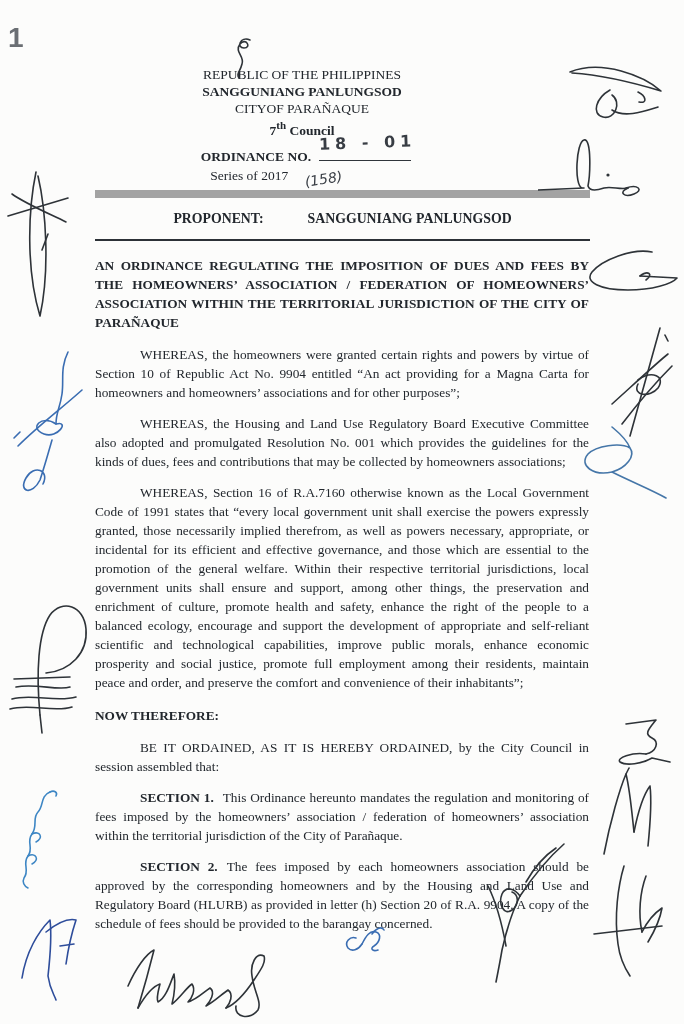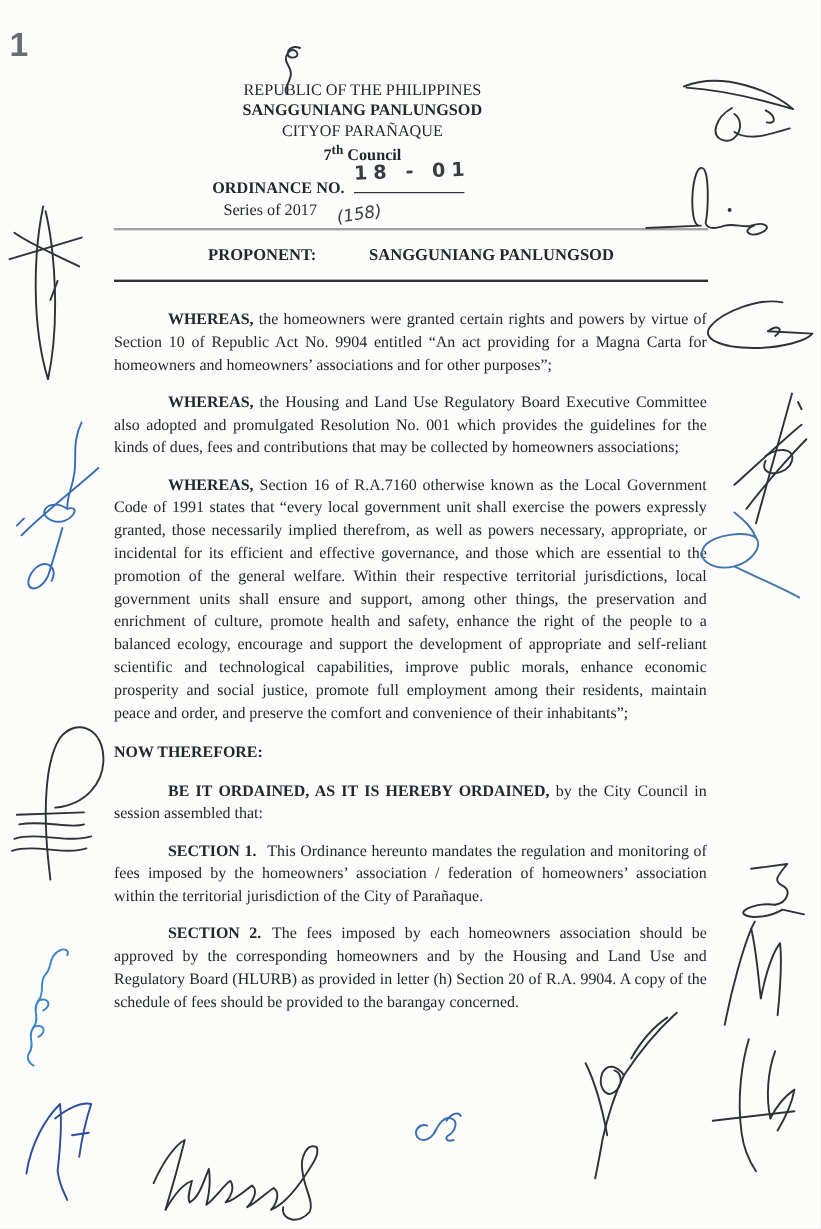--- a/index.html
+++ b/index.html
@@ -10,50 +10,50 @@
   }
   .page-number{
     position:absolute;left:8px;top:22px;
     font-family:"Liberation Sans", sans-serif;font-weight:bold;
     font-size:28px;color:var(--page-number-gray,#6a6e73);
   }
   
   .header-center{position:absolute;left:0;top:66px;width:604px;text-align:center;line-height:17px;font-size:13.5px;}
   .hdr-bold{font-weight:bold;}
   .header-center sup{font-size:11px;}
-  .ordinance-block{position:absolute;left:0;top:146px;width:564px;text-align:center;font-size:13.5px;}
+  .ordinance-block{position:absolute;left:0;top:146px;width:564px;text-align:center;font-size:13.5px;padding-left:24px;}
   .ord-row{display:inline-block;white-space:nowrap;}
   .ord-label{font-weight:bold;}
   .ord-line{
     display:inline-block;width:92px;border-bottom:1.6px solid #30353b;
     position:relative;vertical-align:baseline;height:14px;margin-left:8px;
   }
   .hw{font-family:"DejaVu Sans", sans-serif;color:#383d44;}
   .hw-number{
     position:absolute;left:0;top:-13px;font-size:16px;font-weight:600;
     letter-spacing:5px;transform:rotate(-2deg);white-space:nowrap;
   }
   .series-row{margin-top:2px;transform:translateX(-30px);white-space:nowrap;}
   .hw-series{
     display:inline-block;font-size:14px;margin-left:16px;
     transform:rotate(-9deg) translateY(4px);font-style:italic;
   }
   
   .proponent-box{
     position:absolute;left:95px;top:190px;width:495px;
-    border-top:2px solid #a3a3a3;border-bottom:2px solid #2c3137;
+    border-top:8px solid #a3a3a3;border-bottom:2px solid #2c3137;
     padding:13px 0 12px 0;
     display:flex;justify-content:center;gap:44px;
     font-weight:bold;font-size:13.8px;
   }
   
   .body-copy{position:absolute;left:95px;top:256px;width:494px;font-size:13.3px;line-height:19px;text-align:justify;}
   .doc-title{font-weight:bold;margin:0 0 13px 0;}
   .para{margin:0 0 12px 0;text-indent:45px;}
-  .lead{font-weight:bold;}
+  .lead{font-weight:normal;}
   .centered-head{font-weight:bold;text-align:left;text-indent:0;margin:14px 0 13px 0;}
   .sec-lead{font-weight:bold;margin-right:9px;}
   
   .sig{position:absolute;}
   .sig path{fill:none;stroke:currentColor;stroke-width:1.6;stroke-linecap:round;stroke-linejoin:round;}
   .ink-dark{color:var(--ink-dark,#2e3338);}
   .ink-blue{color:var(--ink-blue,#3a6db2);}
   .ink-steel{color:var(--ink-steel,#4576a8);}
   .ink-lightblue{color:var(--ink-light-blue,#3d86c4);}
   .ink-navy{color:var(--ink-navy,#2e4d9b);}
@@ -80,20 +80,21 @@
       <span>Series of 2017</span><span class="hw hw-series">(158)</span>
     </div>
   </div>
 
   <div class="proponent-box">
     <span>PROPONENT:</span>
     <span>SANGGUNIANG PANLUNGSOD</span>
   </div>
 
   <div class="body-copy">
+    <p class="doc-title">AN ORDINANCE REGULATING THE IMPOSITION OF DUES AND FEES BY THE HOMEOWNERS’ ASSOCIATION / FEDERATION OF HOMEOWNERS’ ASSOCIATION WITHIN THE TERRITORIAL JURISDICTION OF THE CITY OF PARAÑAQUE</p>
 
     <p class="para"><span class="lead">WHEREAS,</span><span> the homeowners were granted certain rights and powers by virtue of Section 10 of Republic Act No. 9904 entitled “An act providing for a Magna Carta for homeowners and homeowners’ associations and for other purposes”;</span></p>
 
     <p class="para"><span class="lead">WHEREAS,</span><span> the Housing and Land Use Regulatory Board Executive Committee also adopted and promulgated Resolution No. 001 which provides the guidelines for the kinds of dues, fees and contributions that may be collected by homeowners associations;</span></p>
 
     <p class="para"><span class="lead">WHEREAS,</span><span> Section 16 of R.A.7160 otherwise known as the Local Government Code of 1991 states that “every local government unit shall exercise the powers expressly granted, those necessarily implied therefrom, as well as powers necessary, appropriate, or incidental for its efficient and effective governance, and those which are essential to the promotion of the general welfare. Within their respective territorial jurisdictions, local government units shall ensure and support, among other things, the preservation and enrichment of culture, promote health and safety, enhance the right of the people to a balanced ecology, encourage and support the development of appropriate and self-reliant scientific and technological capabilities, improve public morals, enhance economic prosperity and social justice, promote full employment among their residents, maintain peace and order, and preserve the comfort and convenience of their inhabitants”;</span></p>
 
 
     <p class="centered-head">NOW THEREFORE:</p>
 

